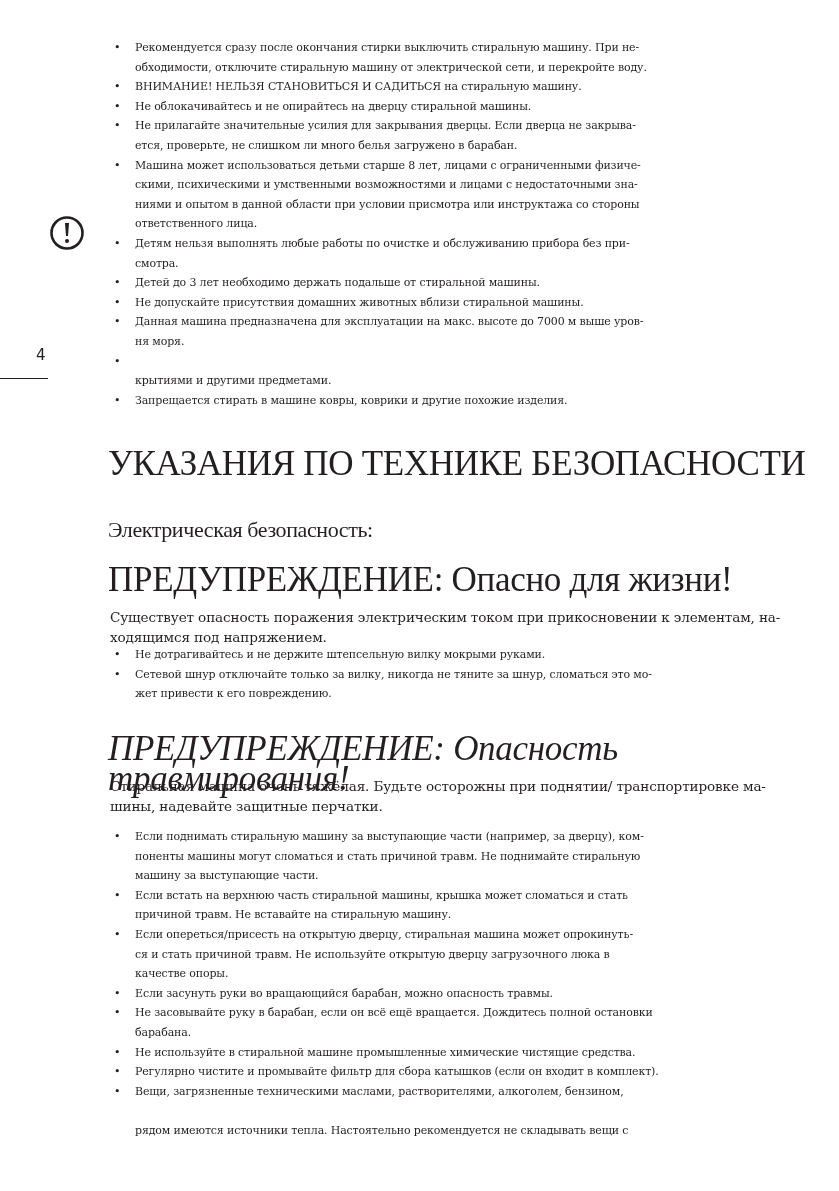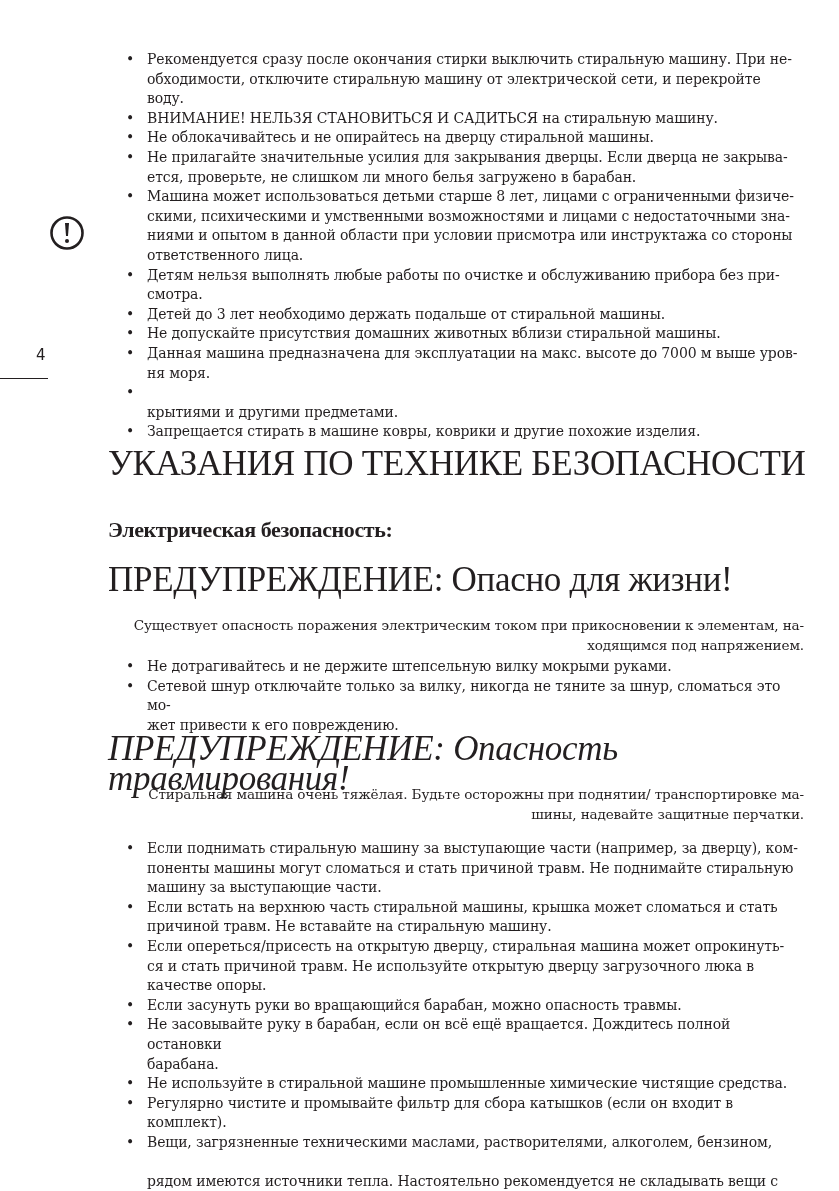--- a/index.html
+++ b/index.html
@@ -1,27 +1,27 @@
 <!DOCTYPE html>
 <html><head>
 <meta charset="utf-8">
 <style>
   html, body { margin: 0; padding: 0; background: #ffffff; }
   body { width: 839px; height: 1191px; position: relative; overflow: hidden;
          font-family: "DejaVu Serif", "Liberation Serif", serif; color: #231f20; }
-  .ul { position: absolute; left: 108px; width: 680px; margin: 12px; padding: 0; list-style: none;
-        font-size: 14px; line-height: 19.6px; letter-spacing: -0.15px; }
+  .ul { position: absolute; left: 108px; width: 680px; margin: 0; padding: 0; list-style: none;
+        font-size: 11px; line-height: 19.6px; letter-spacing: -0.15px; }
   .ul li { position: relative; padding-left: 27px; }
   .ul li::before { content: "•"; position: absolute; left: 6px; top: 0; }
-  .para { position: absolute; left: 108px; width: 686px; margin: 10px;
-          font-size: 13.6px; line-height: 19.6px; letter-spacing: -0.15px; text-align: right; }
+  .para { position: absolute; left: 108px; width: 686px; margin: 2px;
+          font-size: 13.6px; line-height: 19.6px; letter-spacing: -0.15px; }
   .h1 { position: absolute; left: 108px; margin: 0; font-family: "Liberation Serif", serif;
         font-weight: normal; font-size: 35px; line-height: 30px; letter-spacing: -0.3px; }
   .h2 { position: absolute; left: 108px; margin: 0; font-family: "Liberation Serif", serif;
-        font-weight: bold; font-size: 22px; line-height: 26px; letter-spacing: -0.4px; }
+        font-weight: normal; font-size: 22px; line-height: 26px; letter-spacing: -0.4px; }
   .page-num { position: absolute; left: 36px; top: 346px; font-family: "DejaVu Sans", sans-serif;
               font-size: 15px; }
   .page-rule { position: absolute; left: 0; top: 378px; width: 48px; height: 0; border-top: 1px solid #231f20; }
   .warn-icon { position: absolute; left: 49px; top: 215px; width: 36px; height: 36px; }
 </style>
 </head>
 <body>
 
 <div class="warn-icon">
   <svg width="36" height="36" viewBox="0 0 36 36">

